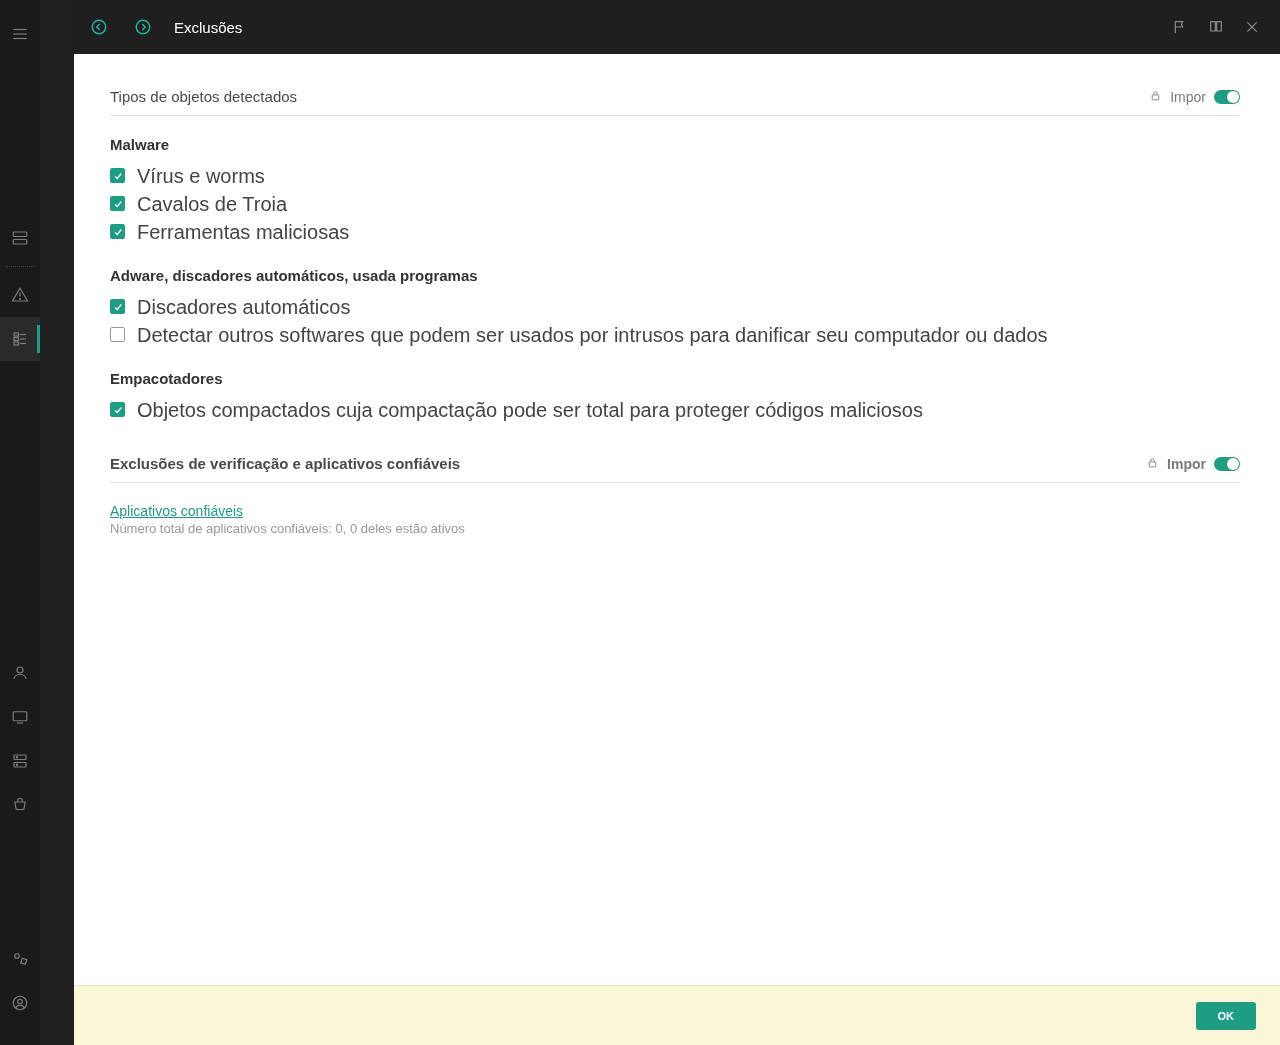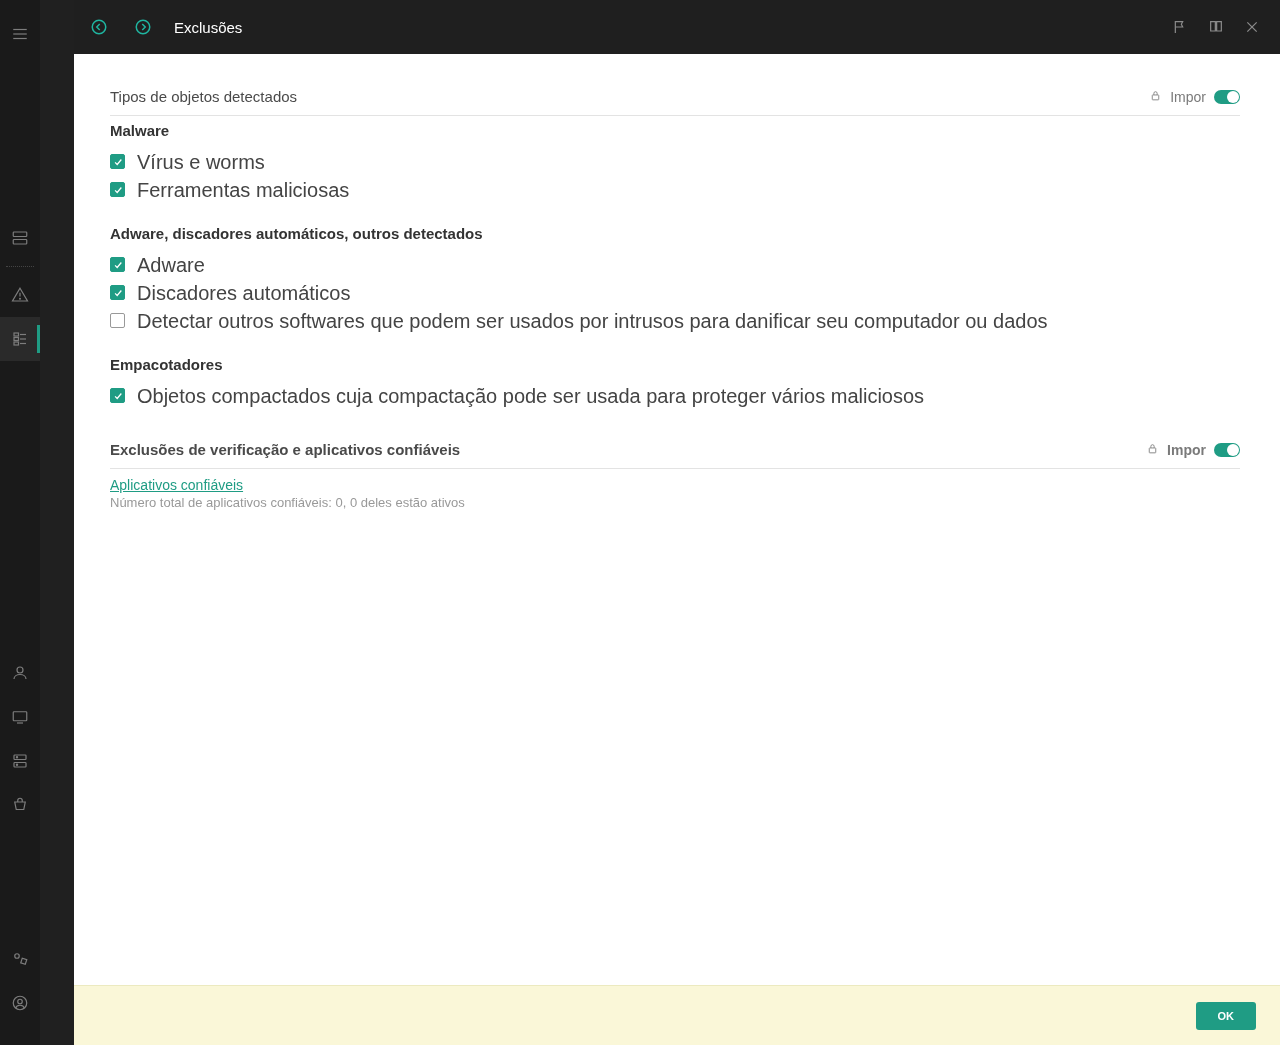--- a/index.html
+++ b/index.html
@@ -112,21 +112,21 @@
     background: #fff;
     padding: 34px 40px 0 36px;
     overflow: auto;
   }
   .section-header-row {
     display: flex;
     align-items: center;
     justify-content: space-between;
     padding-bottom: 10px;
     border-bottom: 1px solid #e3e3e3;
-    margin-bottom: 6px;
+    margin-bottom: 20px;
     gap: 38px;
   }
   .section-header-row.spaced-top { margin-top: 34px; font-weight: bold; }
   .section-title {
     font-size: 15px;
     color: #4a4a4a;
   }
   .impor-group { display: flex; align-items: center; gap: 8px; color: #888; }
   .lock-icon svg { width: 13px; height: 13px; stroke: currentColor; fill: none; stroke-width: 1.8; }
   .impor-label { font-size: 14px; color: #7a7a7a; }
@@ -358,34 +358,34 @@
               </svg>
             </div>
           <div class="chk-label">Vírus e worms</div>
         </div>
         <div class="chk-row">
           <div class="chk checked">
               <svg viewBox="0 0 24 24">
                 <polyline points="5 13 10 18 20 6"></polyline>
               </svg>
             </div>
-          <div class="chk-label">Ferramentas maliciosas</div>
-        </div>
-      </div>
-
-      <div class="subsection">
-        <div class="subsection-title">Adware, discadores automáticos, outros detectados</div>
+          <div class="chk-label">Cavalos de Troia</div>
+        </div>
         <div class="chk-row">
           <div class="chk checked">
               <svg viewBox="0 0 24 24">
                 <polyline points="5 13 10 18 20 6"></polyline>
               </svg>
             </div>
-          <div class="chk-label">Adware</div>
-        </div>
+          <div class="chk-label">Ferramentas maliciosas</div>
+        </div>
+      </div>
+
+      <div class="subsection">
+        <div class="subsection-title">Adware, discadores automáticos, usada programas</div>
         <div class="chk-row">
           <div class="chk checked">
               <svg viewBox="0 0 24 24">
                 <polyline points="5 13 10 18 20 6"></polyline>
               </svg>
             </div>
           <div class="chk-label">Discadores automáticos</div>
         </div>
         <div class="chk-row">
           <div class="chk"></div>
@@ -394,21 +394,21 @@
       </div>
 
       <div class="subsection">
         <div class="subsection-title">Empacotadores</div>
         <div class="chk-row">
           <div class="chk checked">
               <svg viewBox="0 0 24 24">
                 <polyline points="5 13 10 18 20 6"></polyline>
               </svg>
             </div>
-          <div class="chk-label">Objetos compactados cuja compactação pode ser usada para proteger vários maliciosos</div>
+          <div class="chk-label">Objetos compactados cuja compactação pode ser total para proteger códigos maliciosos</div>
         </div>
       </div>
 
       <div class="section-header-row spaced-top">
         <div class="section-title">Exclusões de verificação e aplicativos confiáveis</div>
         <div class="impor-group">
           <span class="lock-icon">
             <svg viewBox="0 0 24 24">
                 <rect x="6" y="11" width="12" height="9" rx="1"></rect>
                 <path d="M9 11V8a3 3 0 0 1 6 0v3"></path>

